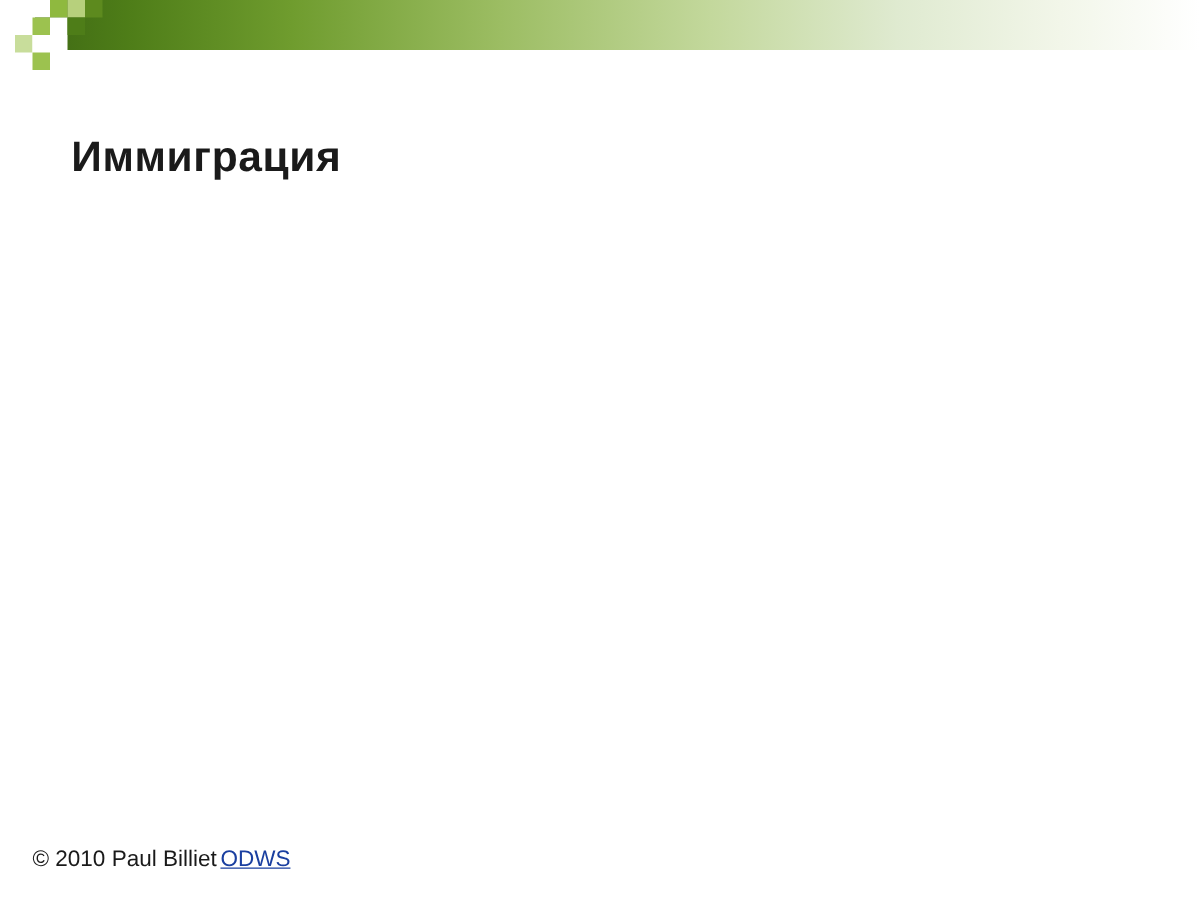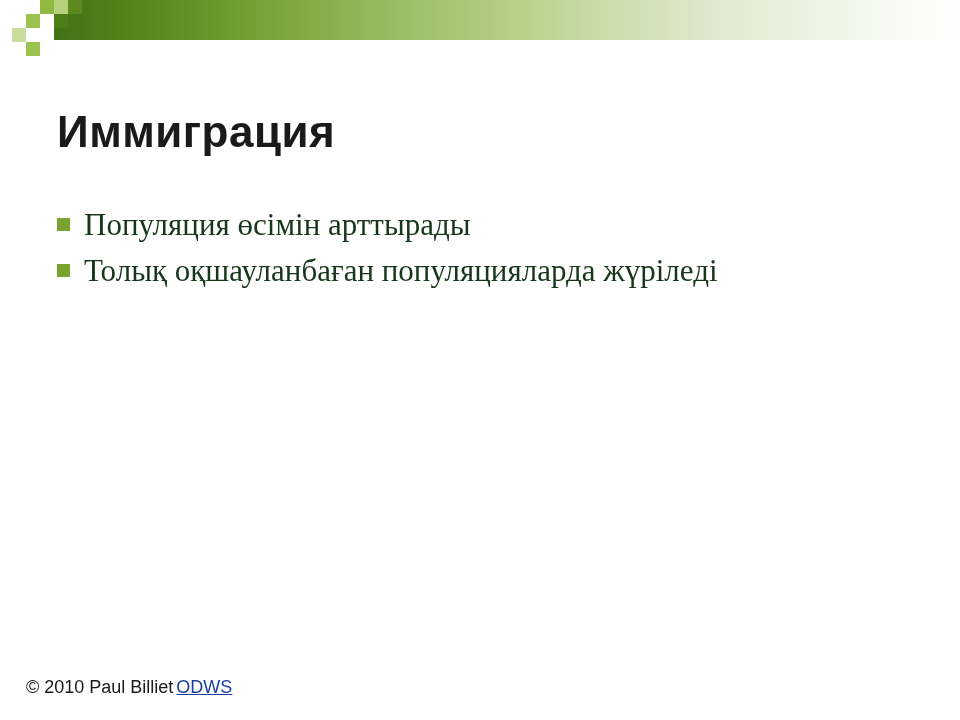--- a/index.html
+++ b/index.html
@@ -60,21 +60,21 @@
   .sq-k { left: 40px;  top: 42px;  width: 14px; height: 14px; background: #ffffff; }
   .sq-l { left: 12px;  top: 28px;  width: 14px; height: 14px; background: #c8dd9b; }
   .sq-m { left: 12px;  top: 14px;  width: 14px; height: 14px; background: #ffffff; }
 
   
   .title {
     position: absolute;
     left: 57px;
     top: 108px;
     width: 850px;
-    font-size: 44px;
+    font-size: 34px;
     font-weight: bold;
     color: #1a1a1a;
     letter-spacing: 0.5px;
     line-height: 1.1;
   }
 
   
   .body {
     position: absolute;
     left: 57px;
@@ -135,31 +135,18 @@
     <div class="sq sq-f"></div>
     <div class="sq sq-g"></div>
     <div class="sq sq-h"></div>
     <div class="sq sq-i"></div>
     <div class="sq sq-j"></div>
     <div class="sq sq-k"></div>
   </div>
 
   <div class="title">Иммиграция</div>
 
-  <div class="body">
-
-    <div class="bullet-row">
-      <div class="bullet-marker"></div>
-      <div class="bullet-text">Популяция өсімін арттырады</div>
-    </div>
-
-    <div class="bullet-row">
-      <div class="bullet-marker"></div>
-      <div class="bullet-text">Толық оқшауланбаған популяцияларда жүріледі</div>
-    </div>
-
-  </div>
 
   <div class="footer">
     <span>© 2010 Paul Billiet</span><span class="footer-link">ODWS</span>
   </div>
 
 </div>
 
 </body></html>

